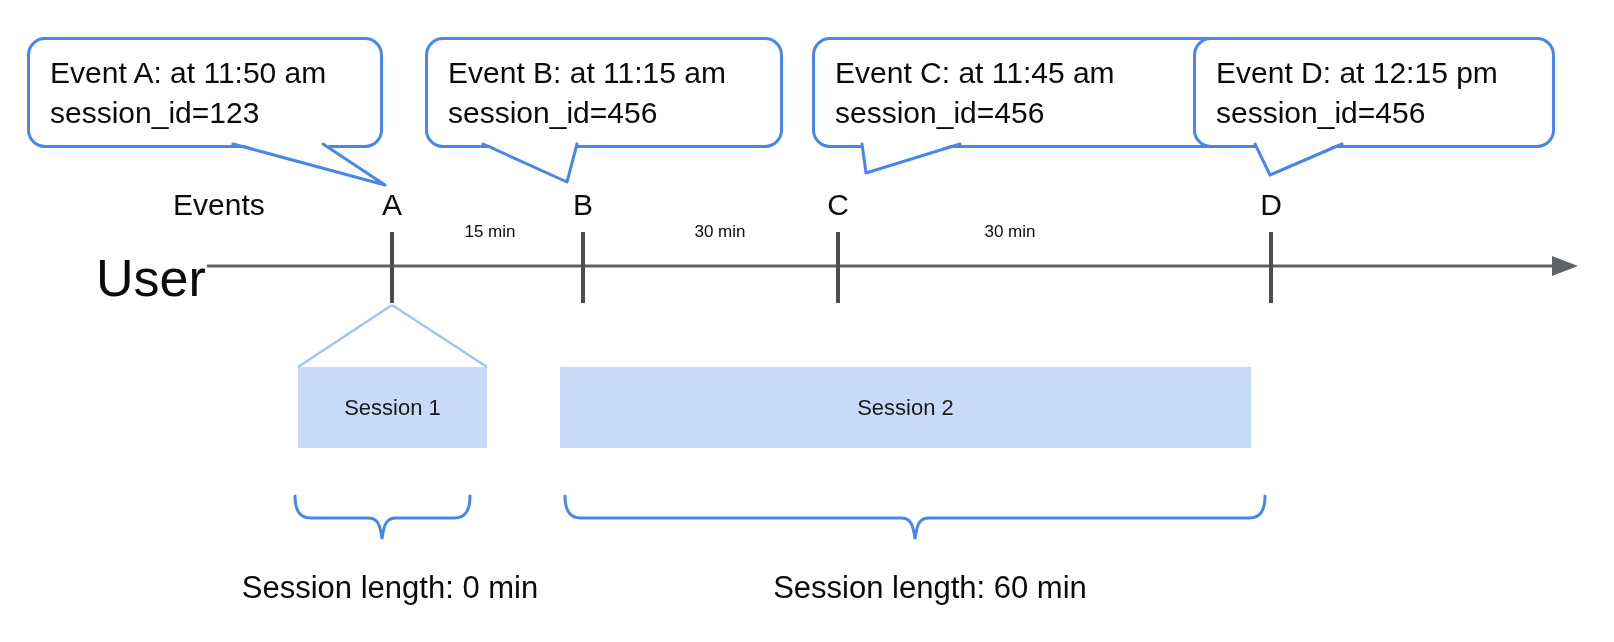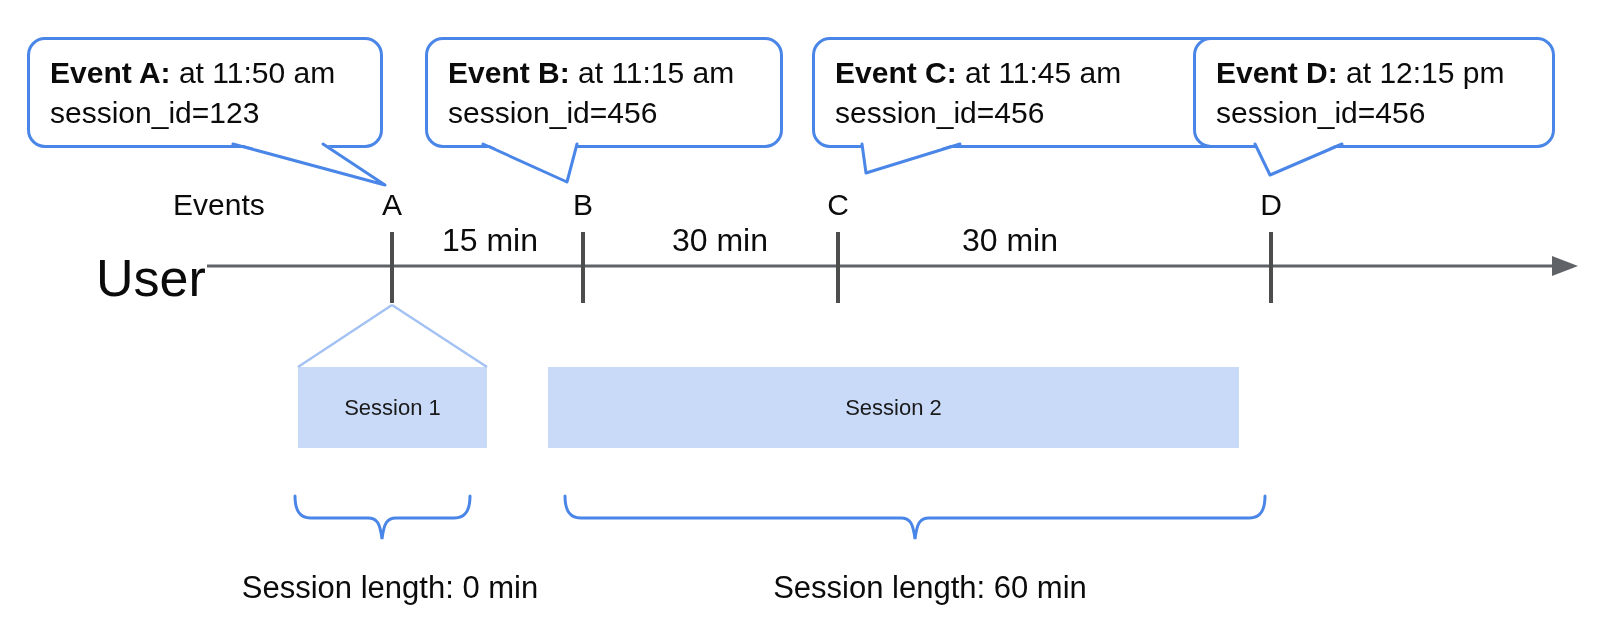--- a/index.html
+++ b/index.html
@@ -14,26 +14,26 @@
   .canvas{
     position:relative;width:1614px;height:642px;background:#ffffff;overflow:hidden;
     font-family:"Liberation Sans", sans-serif;color:var(--ink);
   }
   .bubble{
     position:absolute;box-sizing:border-box;background:#fff;
     border:3px solid var(--bubble-blue);border-radius:18px;
     display:flex;flex-direction:column;justify-content:center;
     padding-left:20px;font-size:30px;line-height:40px;white-space:nowrap;
   }
-  .bubble .bold{font-weight:bold;}
+  .bubble .bold{font-weight:normal;}
   .label{position:absolute;white-space:nowrap;}
   .events-label{left:173px;top:188px;font-size:30px;}
   .user-label{left:96px;top:248px;font-size:52px;}
   .marker{position:absolute;top:188px;transform:translateX(-50%);font-size:30px;}
-  .interval{position:absolute;top:222px;transform:translateX(-50%);font-size:32px;}
+  .interval{position:absolute;top:222px;transform:translateX(-50%);font-size:17px;}
   .session-bar{
     position:absolute;top:367px;height:81px;background:var(--session-fill);
     display:flex;align-items:center;justify-content:center;font-size:22px;color:#1a1a1a;
   }
   .length-label{position:absolute;top:570px;transform:translateX(-50%);font-size:31px;}
   .overlay{position:absolute;left:0;top:0;pointer-events:none;}
   .overlay .tail-fill{fill:#ffffff;stroke:none;}
   .overlay .tail-side{fill:none;stroke:var(--bubble-blue);stroke-width:3;stroke-linejoin:round;stroke-linecap:round;}
   .overlay .axis{stroke:var(--line-gray);stroke-width:3;}
   .overlay .head{fill:var(--line-gray);}
@@ -71,21 +71,21 @@
   <div class="marker" style="left:838px">C</div>
   <div class="marker" style="left:1271px">D</div>
 
   <div class="interval" style="left:490px">15 min</div>
   <div class="interval" style="left:720px">30 min</div>
   <div class="interval" style="left:1010px">30 min</div>
 
   <div class="session-bar" style="left:298px;width:189px">
     <span>Session 1</span>
   </div>
-  <div class="session-bar" style="left:548px;width:691px">
+  <div class="session-bar" style="left:560px;width:691px">
     <span>Session 2</span>
   </div>
 
   <div class="length-label" style="left:390px">Session length: 0 min</div>
   <div class="length-label" style="left:930px">Session length: 60 min</div>
 
   <svg class="overlay" width="1614" height="642" viewBox="0 0 1614 642">
 
     <g>
       <polygon class="tail-fill" points="233,142 385,185 323,142"></polygon>

